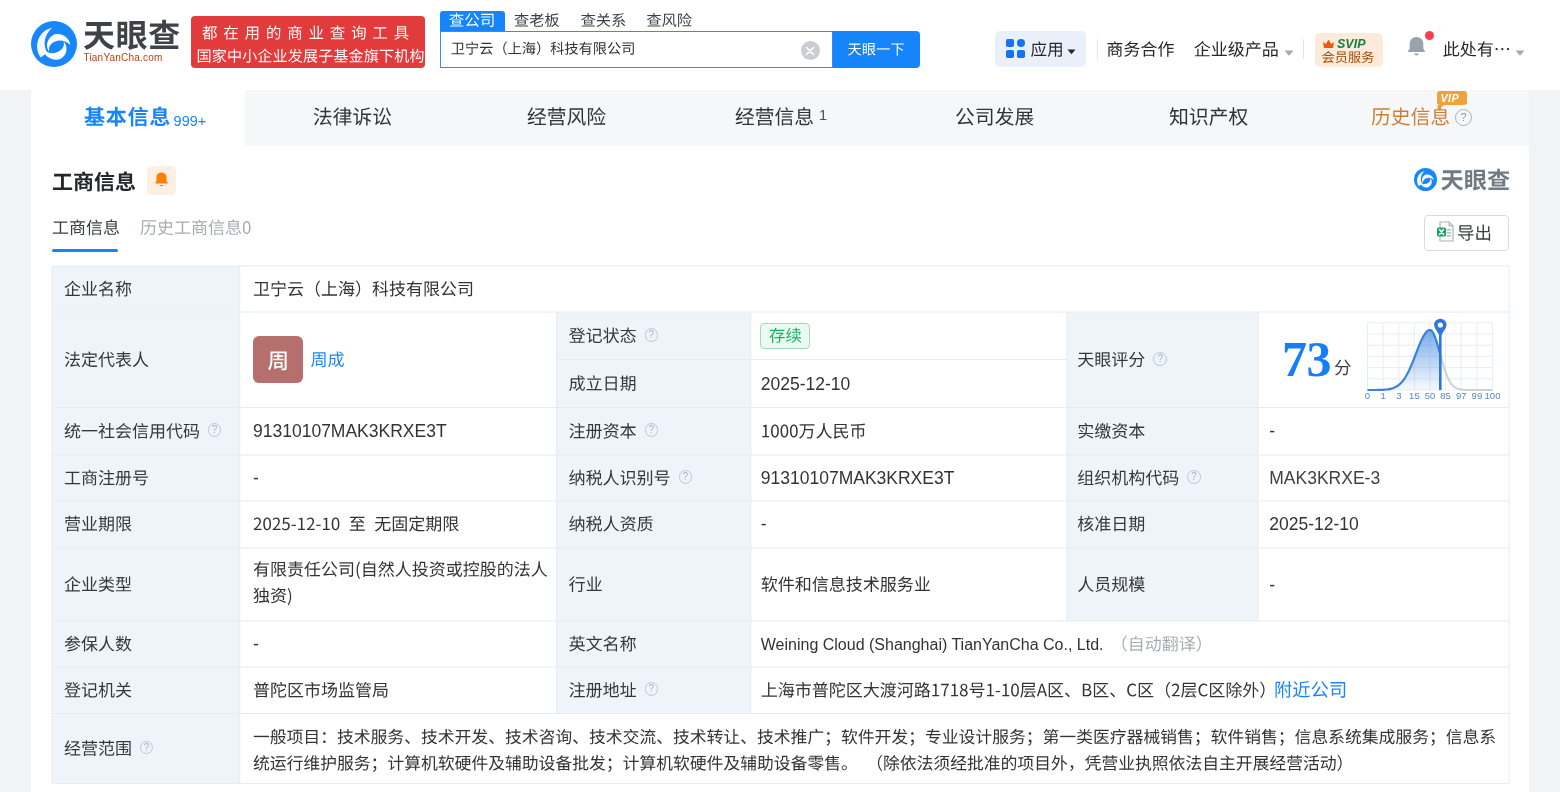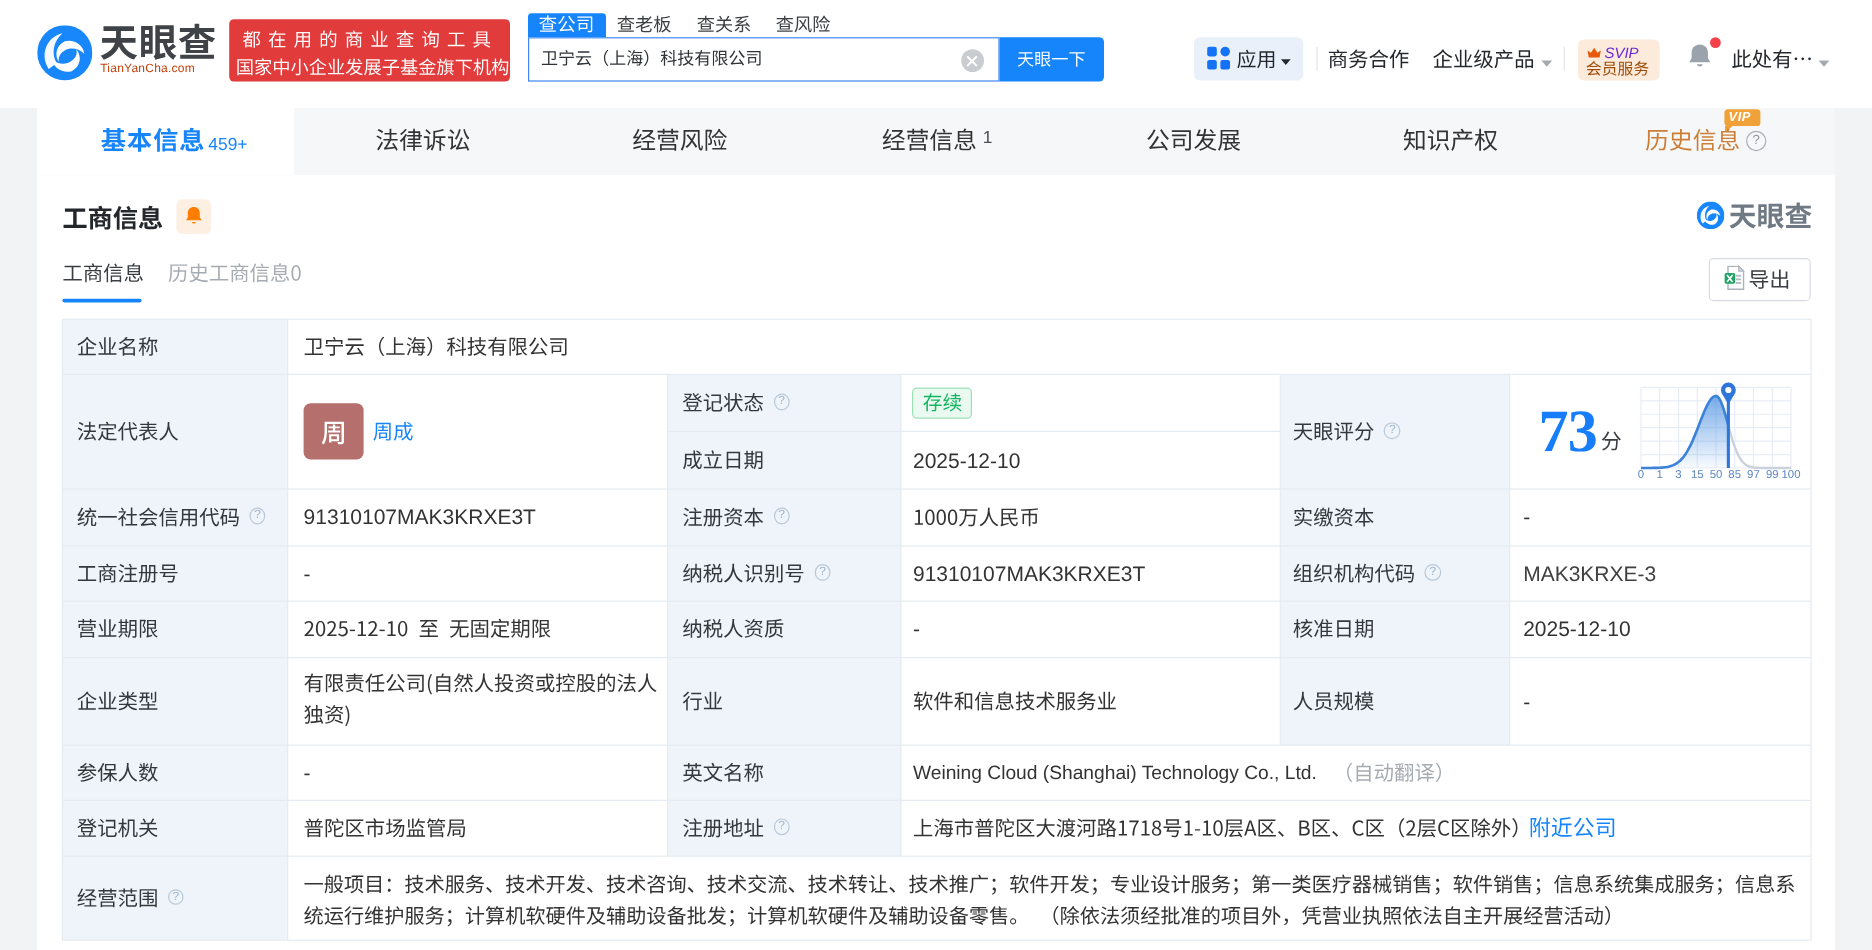--- a/index.html
+++ b/index.html
@@ -281,31 +281,31 @@
     </svg>
 <div class="abs" style="left:1096.5px;top:38.5px;width:1px;height:20px;background:#e2e5e9"></div>
 <svg style="position:absolute;left:1284px;top:49.5px" width="10" height="6.2" viewBox="0 0 10 6.2">
       <path d="M0.5 0.5 L5 5.7 L9.5 0.5 Z" fill="#a3a9b0"></path>
     </svg>
 <div class="abs" style="left:1302.9px;top:38.5px;width:1px;height:20px;background:#e2e5e9"></div>
 <div class="abs" style="left:1314.6px;top:33px;width:68.7px;height:33.5px;background:#fceadb;border-radius:5px"></div>
 <svg style="position:absolute;left:1322px;top:38.5px" width="13" height="11" viewBox="0 0 13 11">
 <path d="M1 3 L3.8 5 L6.5 0.8 L9.2 5 L12 3 L11 9 L2 9 Z" fill="#e8590c"></path>
 </svg>
-<div class="abs" style="left:1337px;top:37px;font-size:12.5px;font-weight:normal;font-style:italic;color:#6d28d9">SVIP</div>
+<div class="abs" style="left:1337px;top:37px;font-size:12.5px;font-weight:bold;font-style:italic;color:#15803d">SVIP</div>
 <svg style="position:absolute;left:1406px;top:36px" width="21" height="22" viewBox="0 0 21 22">
 <path d="M10.5 1 c4 0 6.8 3 6.8 6.8 v4.7 l2 3.4 h-17.6 l2 -3.4 v-4.7 c0 -3.8 2.8 -6.8 6.8 -6.8 z" fill="#9aa2ac"></path>
 <path d="M8 17.5 a2.6 2.6 0 0 0 5 0 z" fill="#9aa2ac"></path>
 </svg>
 <div style="position:absolute;left:1424.5px;top:31px;width:9px;height:9px;border-radius:50%;background:#f6414b"></div>
 <svg style="position:absolute;left:1515px;top:49.5px" width="10" height="6.2" viewBox="0 0 10 6.2">
       <path d="M0.5 0.5 L5 5.7 L9.5 0.5 Z" fill="#a3a9b0"></path>
     </svg>
 
-<div class="abs" style="left:173.6px;top:113px;font-size:14.5px;color:#1685fc">459+</div>
+<div class="abs" style="left:173.6px;top:113px;font-size:14.5px;color:#1685fc">999+</div>
 <div class="abs" style="left:819px;top:107px;font-size:14.5px;color:#4a4e52">1</div>
 <div class="abs" style="left:1437px;top:91.2px;width:29.5px;height:14px;background:#f0a238;border-radius:3px"></div>
 <svg class="abs" style="left:1437px;top:104.5px" width="7" height="5" viewBox="0 0 7 5">
       <path d="M0.5 0 L7 0 L0.5 5 Z" fill="#f0a238"></path>
     </svg>
 <div class="abs" style="left:1440.5px;top:92.2px;font-size:10.8px;font-weight:bold;font-style:italic;color:#fff;letter-spacing:0.4px">VIP</div>
 
 <div class="abs" style="left:147px;top:165.8px;width:28.8px;height:28.8px;background:#fdf0e3;border-radius:5px"></div>
 <svg style="position:absolute;left:154px;top:172px" width="15" height="16" viewBox="0 0 15 16">
 <path d="M7.5 0.5 c3 0 5 2.2 5 5 v3.5 l1.5 2.5 h-13 l1.5 -2.5 v-3.5 c0 -2.8 2 -5 5 -5 z" fill="#ff7e00"></path>
@@ -415,21 +415,21 @@
 <div class="abs" style="left:760.8px;top:373.7px;font-size:17.5px;color:#333333">2025-12-10</div>
 <div class="abs" style="left:253px;top:421.2px;font-size:17.5px;color:#333333">91310107MAK3KRXE3T</div>
 <div class="abs" style="left:1269.3px;top:421.2px;font-size:17.5px;color:#333333">-</div>
 <div class="abs" style="left:253px;top:468px;font-size:17.5px;color:#333333">-</div>
 <div class="abs" style="left:760.8px;top:468px;font-size:17.5px;color:#333333">91310107MAK3KRXE3T</div>
 <div class="abs" style="left:1269.3px;top:468px;font-size:17.5px;color:#404040">MAK3KRXE-3</div>
 <div class="abs" style="left:760.8px;top:514px;font-size:17.5px;color:#333333">-</div>
 <div class="abs" style="left:1269.3px;top:514px;font-size:17.5px;color:#333333">2025-12-10</div>
 <div class="abs" style="left:1269.3px;top:574.5px;font-size:17.5px;color:#333333">-</div>
 <div class="abs" style="left:253px;top:634px;font-size:17.5px;color:#333333">-</div>
-<div class="abs" style="left:760.8px;top:635.6px;font-size:16px;color:#333333">Weining Cloud (Shanghai) Technology Co., Ltd.</div>
+<div class="abs" style="left:760.8px;top:635.6px;font-size:16px;color:#333333">Weining Cloud (Shanghai) TianYanCha Co., Ltd.</div>
 
 <div style="position:absolute;left:644.5px;top:327.9px;width:13.8px;height:13.8px;border:1.2px solid #b9c8d8;border-radius:50%;color:#9fb6cc;font-size:10px;line-height:11.8px;text-align:center;font-family:'Liberation Sans',sans-serif">?</div>
     <div style="position:absolute;left:1153.4px;top:351.9px;width:13.8px;height:13.8px;border:1.2px solid #b9c8d8;border-radius:50%;color:#9fb6cc;font-size:10px;line-height:11.8px;text-align:center;font-family:'Liberation Sans',sans-serif">?</div>
     <div style="position:absolute;left:207.7px;top:423.4px;width:13.8px;height:13.8px;border:1.2px solid #b9c8d8;border-radius:50%;color:#9fb6cc;font-size:10px;line-height:11.8px;text-align:center;font-family:'Liberation Sans',sans-serif">?</div>
     <div style="position:absolute;left:644.5px;top:423.4px;width:13.8px;height:13.8px;border:1.2px solid #b9c8d8;border-radius:50%;color:#9fb6cc;font-size:10px;line-height:11.8px;text-align:center;font-family:'Liberation Sans',sans-serif">?</div>
     <div style="position:absolute;left:678.5px;top:470.2px;width:13.8px;height:13.8px;border:1.2px solid #b9c8d8;border-radius:50%;color:#9fb6cc;font-size:10px;line-height:11.8px;text-align:center;font-family:'Liberation Sans',sans-serif">?</div>
     <div style="position:absolute;left:1187.2px;top:470.2px;width:13.8px;height:13.8px;border:1.2px solid #b9c8d8;border-radius:50%;color:#9fb6cc;font-size:10px;line-height:11.8px;text-align:center;font-family:'Liberation Sans',sans-serif">?</div>
     <div style="position:absolute;left:644.5px;top:682.4px;width:13.8px;height:13.8px;border:1.2px solid #b9c8d8;border-radius:50%;color:#9fb6cc;font-size:10px;line-height:11.8px;text-align:center;font-family:'Liberation Sans',sans-serif">?</div>
     <div style="position:absolute;left:139.7px;top:740.7px;width:13.8px;height:13.8px;border:1.2px solid #b9c8d8;border-radius:50%;color:#9fb6cc;font-size:10px;line-height:11.8px;text-align:center;font-family:'Liberation Sans',sans-serif">?</div>
     <div style="position:absolute;left:1454.9px;top:108.6px;width:17.2px;height:17.2px;border:1.2px solid #aab0b8;border-radius:50%;color:#8e959d;font-size:11px;line-height:15.2px;text-align:center;font-family:'Liberation Sans',sans-serif">?</div>

